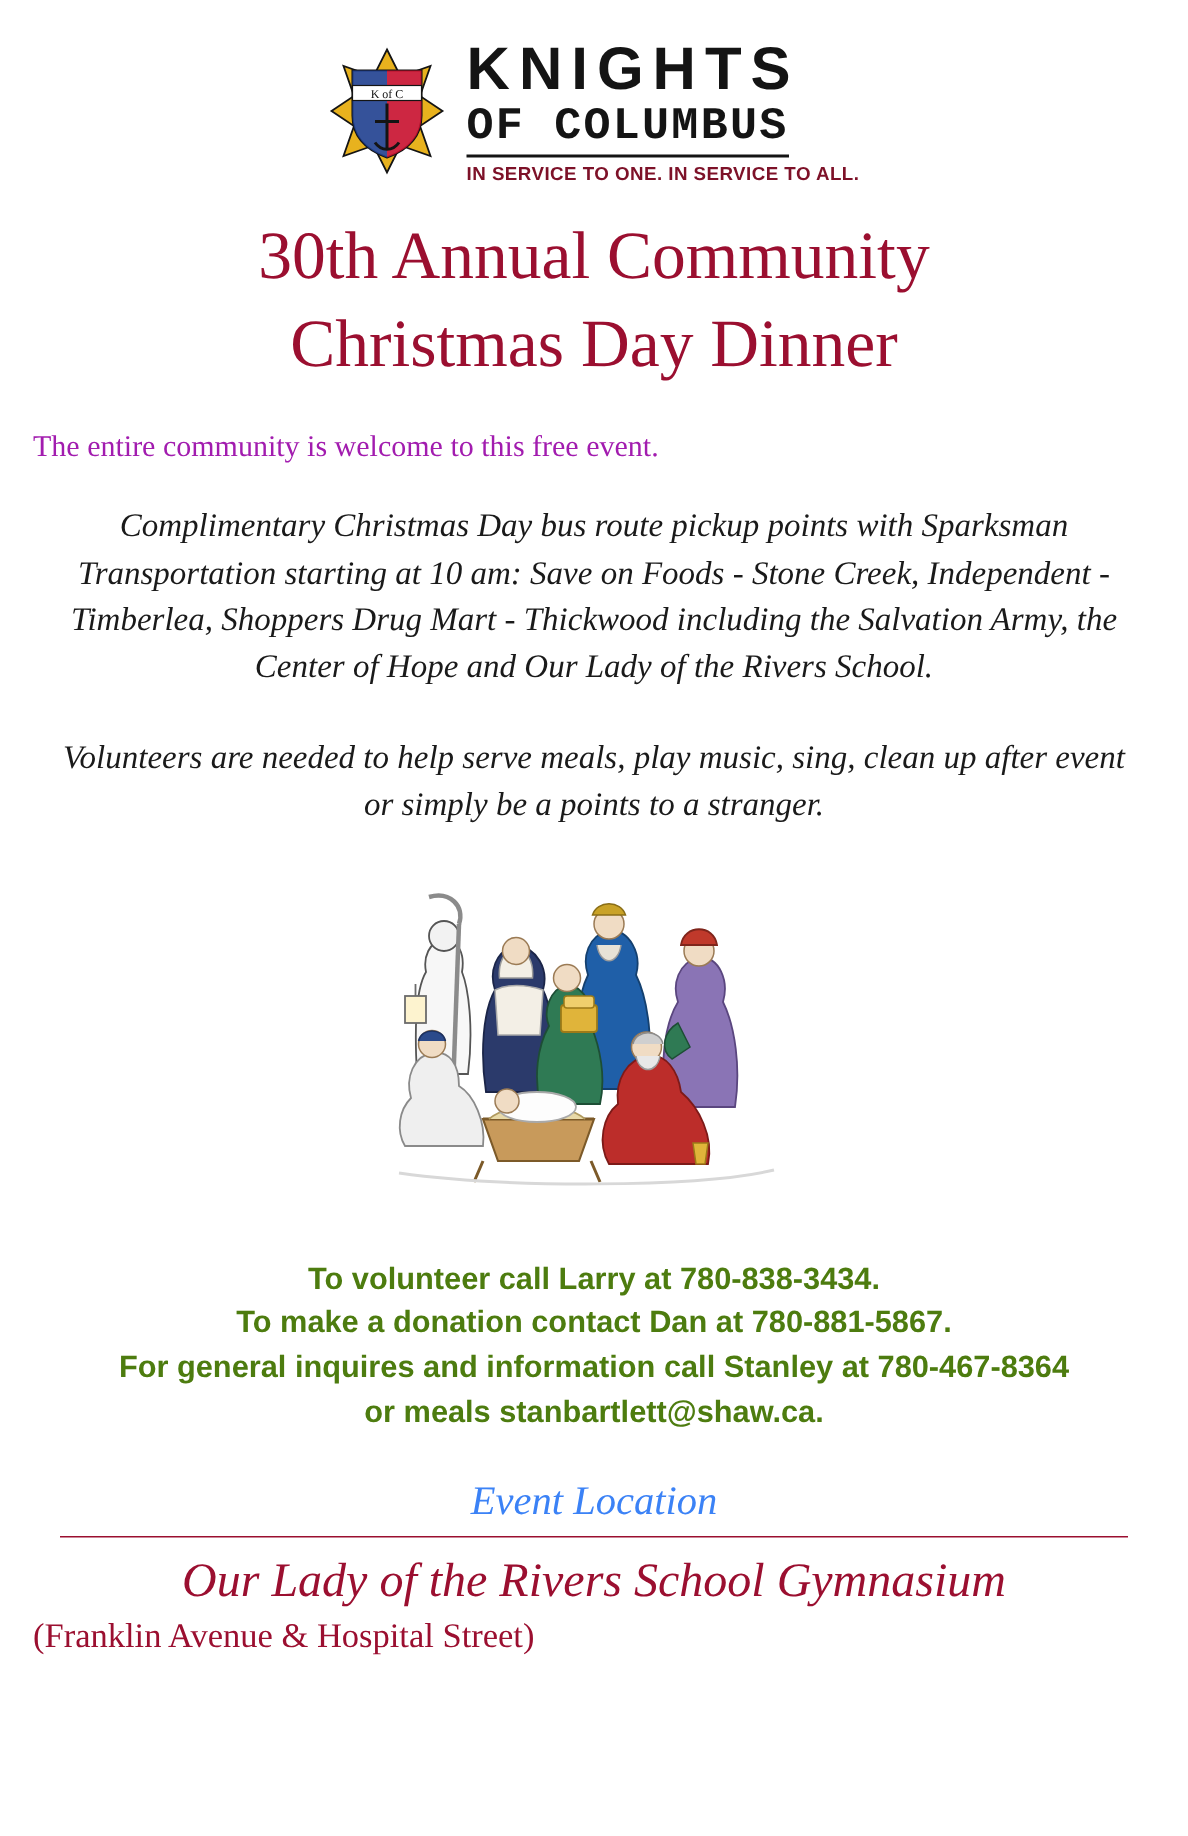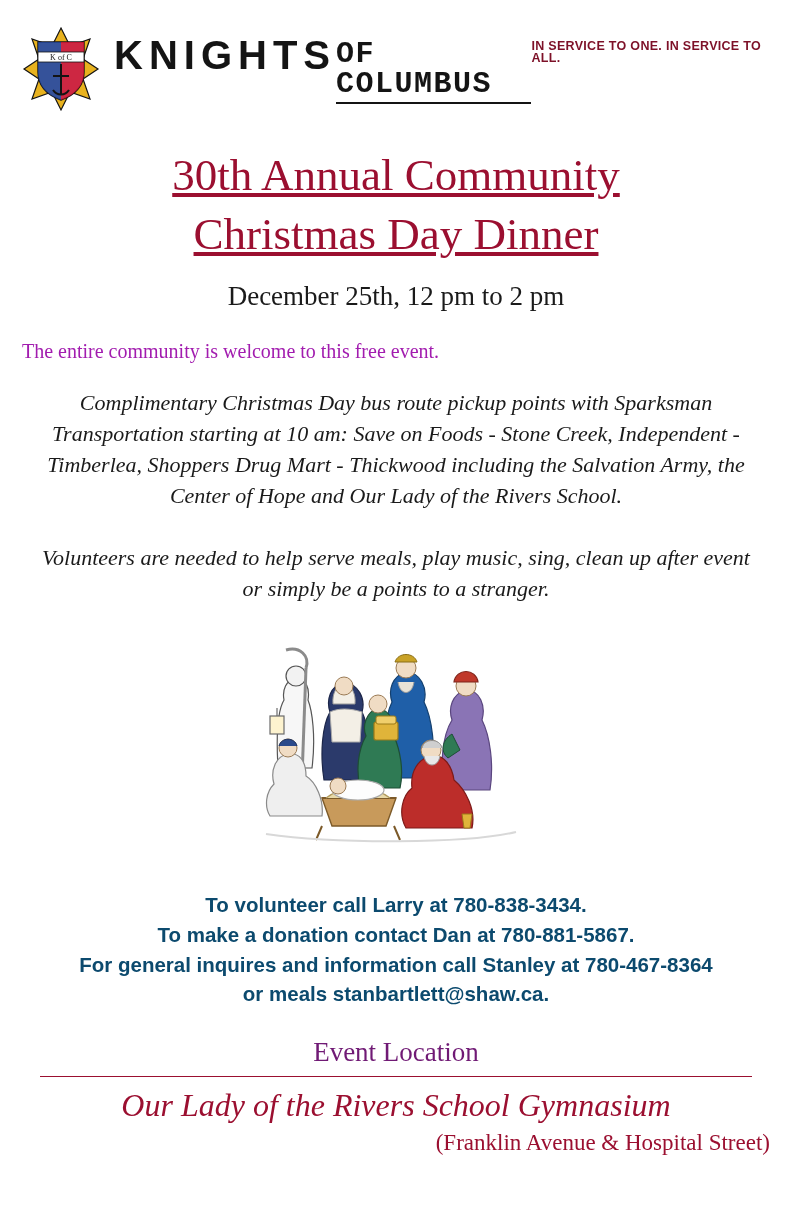--- a/index.html
+++ b/index.html
@@ -32,21 +32,21 @@
     gap: 14px;
   }
   .kofc-emblem {
     width: 78px;
     height: 86px;
     position: relative;
     flex: 0 0 auto;
   }
   .logo-text {
     display: flex;
-    flex-direction: row;
+    flex-direction: column;
     align-items: flex-start;
     line-height: 1;
   }
   .logo-knights {
     font-family: "Liberation Sans", sans-serif;
     font-weight: bold;
     font-size: 40px;
     letter-spacing: 6px;
     color: #141414;
   }
@@ -68,23 +68,22 @@
     color: #7d1128;
     margin-top: 5px;
   }
 
   
   .headline {
     text-align: center;
     color: #9b0f30;
     font-size: 45px;
     line-height: 1.32;
-    margin-top: 34px;
+    margin-top: 18px;
     font-weight: normal;
-    text-decoration: underline;
   }
   .subhead {
     text-align: center;
     font-size: 27px;
     margin-top: 16px;
     color: #1a1a1a;
   }
   .welcome {
     text-align: left;
     font-size: 20px;
@@ -116,44 +115,45 @@
   }
 
   
   .contact {
     text-align: center;
     font-family: "Liberation Sans", sans-serif;
     font-weight: bold;
     font-size: 20.5px;
     line-height: 1.45;
     margin-top: 22px;
-    color: #0c4a6e;
+    color: #4d7c0f;
   }
 
   
   .event-location-label {
     text-align: center;
     font-size: 27px;
     margin-top: 28px;
-    color: #701a75;
+    color: #3b82f6;
+    font-style: italic;
   }
   .rule {
     border: none;
     border-top: 1px solid #9b0f30;
     margin: 8px 18px 0 18px;
   }
   .venue {
     text-align: center;
     color: #9b0f30;
     font-size: 32px;
     margin-top: 10px;
     font-style: italic;
   }
   .venue-sub {
-    text-align: right;
+    text-align: left;
     color: #9b0f30;
     font-size: 23px;
     margin-top: 6px;
   }
 </style>
 </head>
 <body>
 
 <div class="page">
 
@@ -182,21 +182,20 @@
       <div class="logo-columbus">OF COLUMBUS</div>
       <div class="logo-tagline">IN SERVICE TO ONE. IN SERVICE TO ALL.</div>
     </div>
   </div>
 
   <div class="headline">
     <div>30th Annual Community</div>
     <div>Christmas Day Dinner</div>
   </div>
 
-  <div class="subhead">December 25th, 12 pm to 2 pm</div>
 
   <div class="welcome">The entire community is welcome to this free event.</div>
 
   <div class="para">Complimentary Christmas Day bus route pickup points with Sparksman Transportation starting at 10 am: Save on Foods - Stone Creek, Independent - Timberlea, Shoppers Drug Mart - Thickwood including the Salvation Army, the Center of Hope and Our Lady of the Rivers School.</div>
 
   <div class="para volunteers">Volunteers are needed to help serve meals, play music, sing, clean up after event or simply be a points to a stranger.</div>
 
   <div class="nativity-wrap">
     <svg class="nativity" viewBox="0 0 340 230" aria-hidden="true">
 

